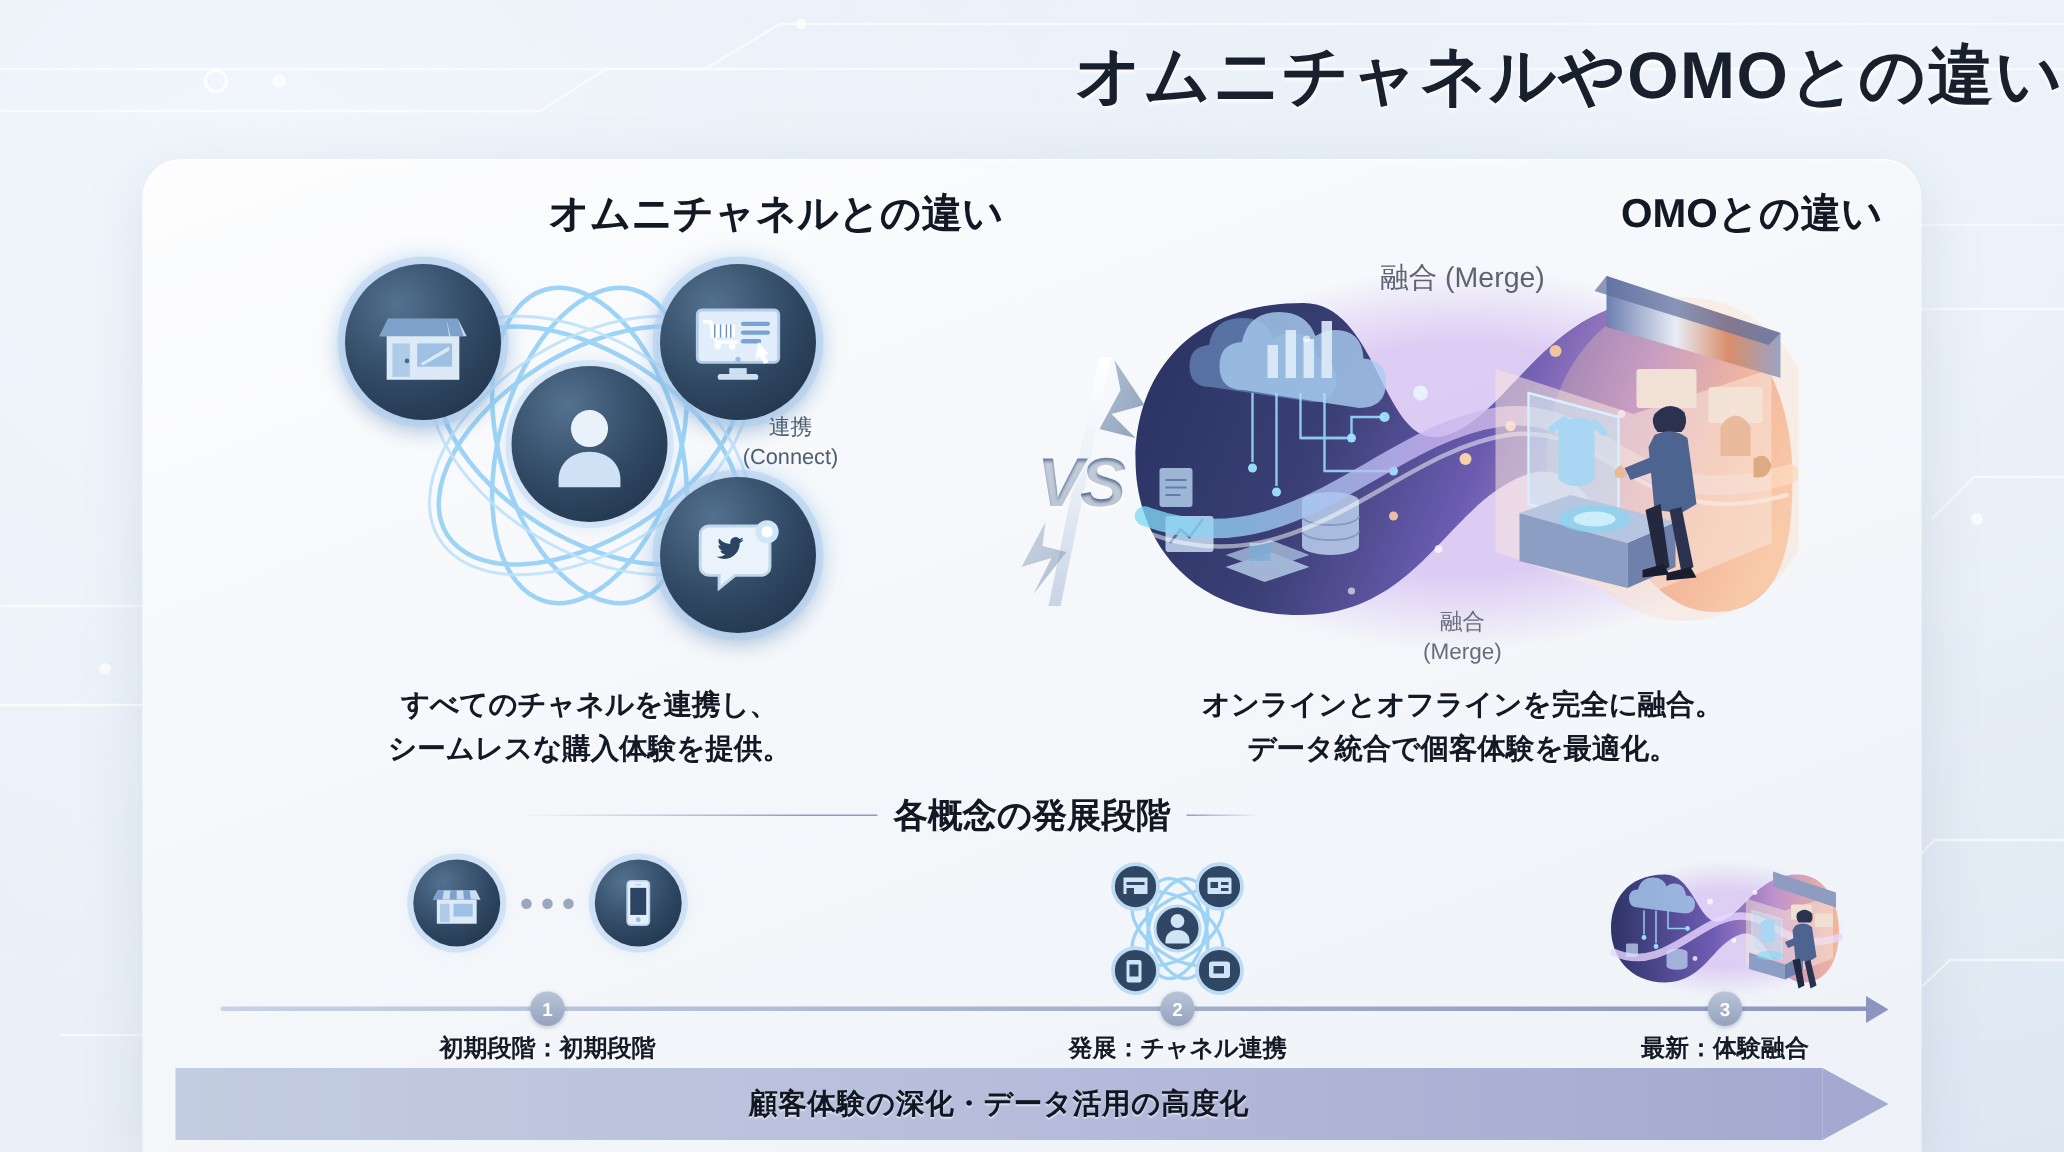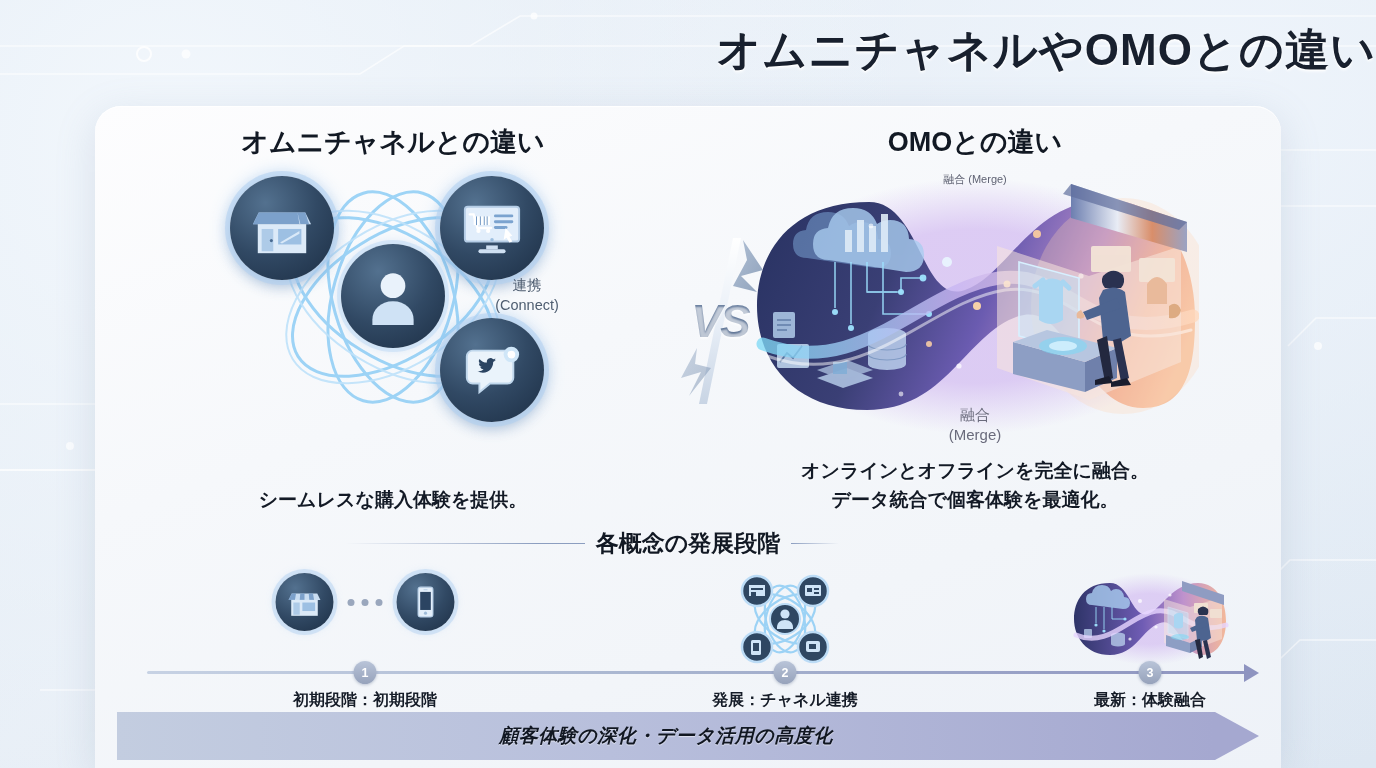--- a/index.html
+++ b/index.html
@@ -69,21 +69,21 @@
   }
   .col {
     position: absolute;
     top: 0;
     height: 418px;
   }
   .col-left  { left: 22px;  width: 552px; }
   .col-right { left: 600px; width: 560px; }
 
   .col-head {
-    text-align: center;
+    text-align: right;
     font-size: 27px;
     font-weight: 700;
     color: #121924;
     margin-top: 18px;
     text-shadow: 0 1px 2px rgba(255,255,255,0.9);
   }
 
   
   .net-wrap {
     position: relative;
@@ -144,21 +144,21 @@
     height: 272px;
     margin: 6px auto 0;
   }
   .omo-svg { position: absolute; inset: 0; }
 
   .merge-top {
     position: absolute;
     top: 6px;
     left: 0; right: 0;
     text-align: center;
-    font-size: 11px;
+    font-size: 19px;
     color: #5f6273;
     z-index: 5;
   }
   .merge-bottom {
     position: absolute;
     bottom: -6px;
     left: 0; right: 0;
     text-align: center;
     font-size: 15px;
     line-height: 1.3;
@@ -269,21 +269,20 @@
   .dots { display: flex; gap: 7px; align-items: center; }
   .dot { width: 7px; height: 7px; border-radius: 50%; background: #9aa7bd; }
 
   
   .banner {
     position: absolute;
     left: 22px;
     right: 22px;
     bottom: 8px;
     height: 48px;
-    font-style: italic;
   }
   .banner-body {
     position: absolute;
     left: 0; top: 0;
     right: 44px;
     height: 48px;
     background: linear-gradient(90deg, #c3cde0 0%, #b8bfdc 45%, #a5a8d0 100%);
     display: flex; align-items: center; justify-content: center;
   }
   .banner-arrow {
@@ -440,20 +439,21 @@
             </svg>
           </div>
 
           <div class="connect-label">
             <div>連携</div>
             <div>(Connect)</div>
           </div>
         </div>
 
         <div class="caption">
+          <div>すべてのチャネルを連携し、</div>
           <div>シームレスな購入体験を提供。</div>
         </div>
       </div>
 
       <div class="vs">
         <svg viewBox="0 0 130 170" style="position:absolute;inset:0">
           <defs>
             <linearGradient id="boltG" x1="0" y1="0" x2="0" y2="1">
               <stop offset="0%" stop-color="#ffffff"></stop>
               <stop offset="55%" stop-color="#e6edf6"></stop>

